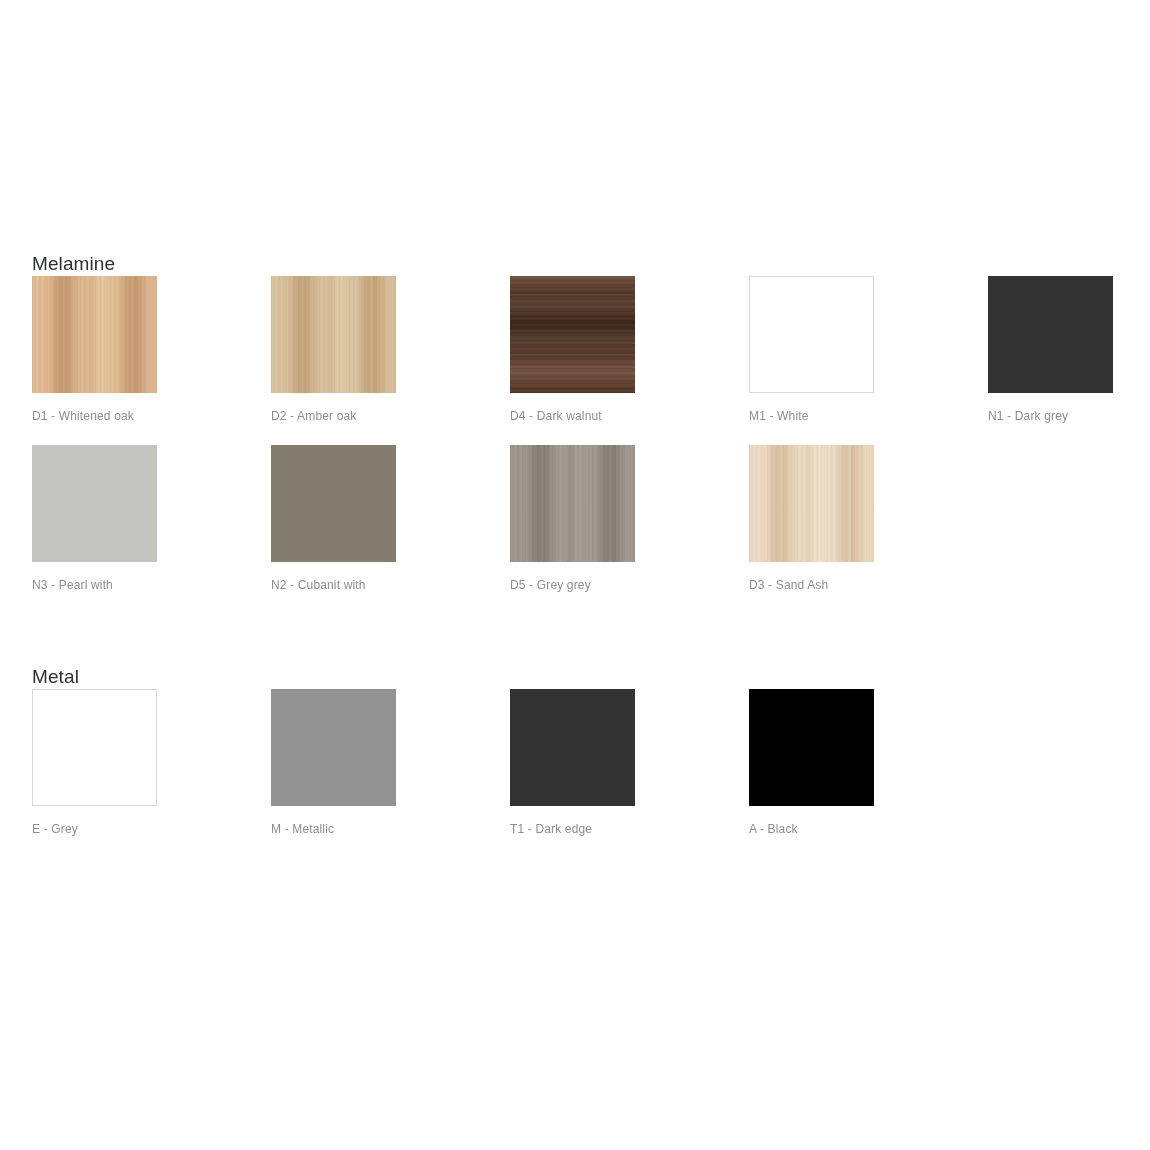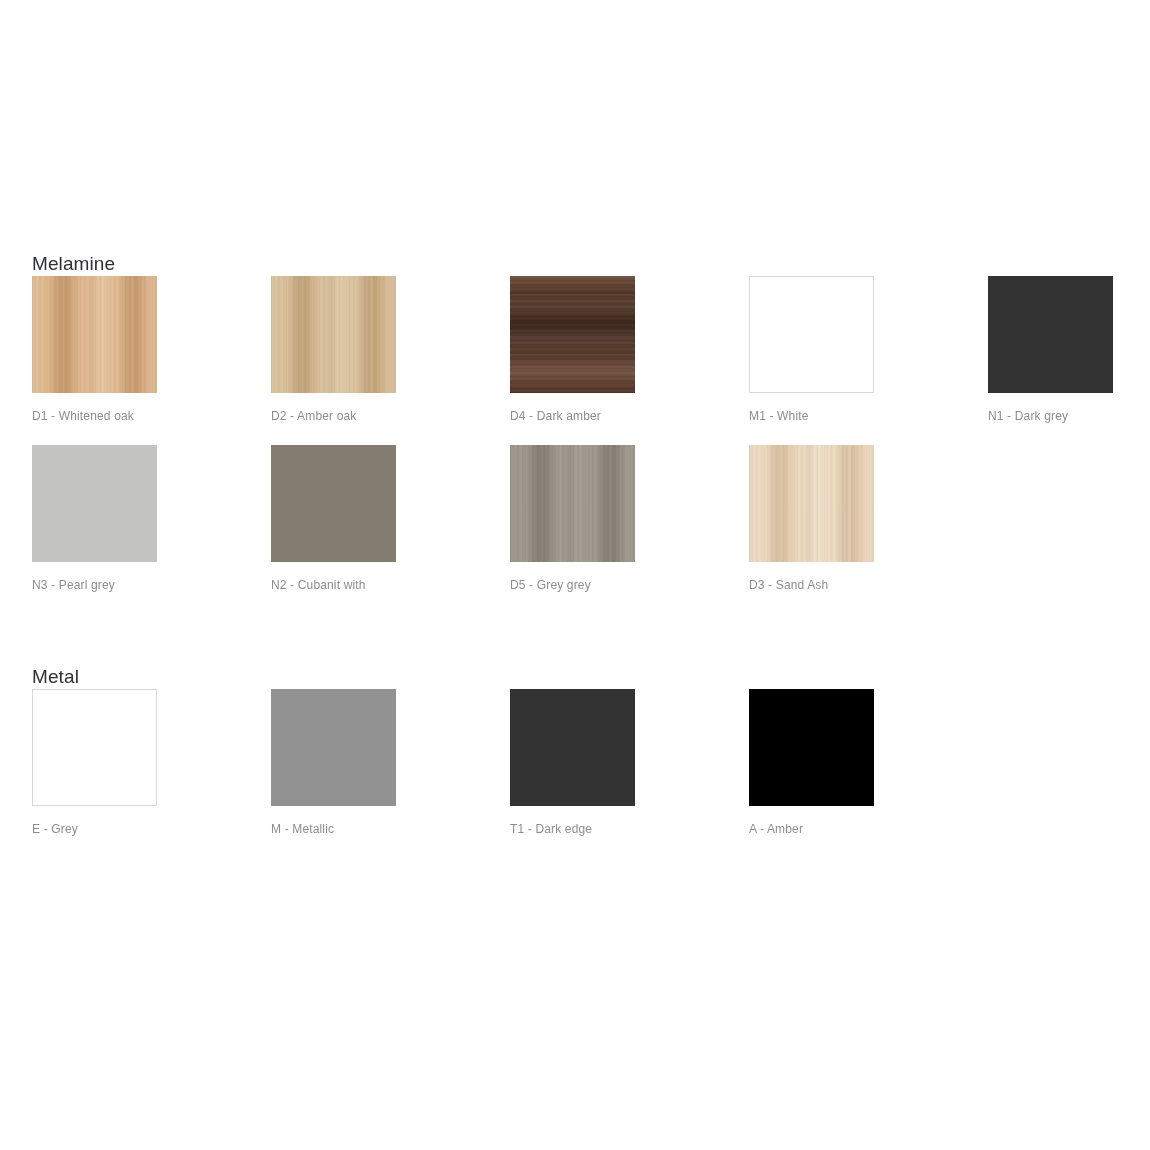--- a/index.html
+++ b/index.html
@@ -134,39 +134,39 @@
         <div class="cell">
           <div class="swatch">
             <div class="fill grain-v" style="background: linear-gradient(90deg, rgb(230, 208, 173) 0%, rgb(217, 189, 150) 12%, rgb(197, 164, 119) 28%, rgb(217, 189, 150) 44%, rgb(230, 208, 173) 57%, rgb(217, 189, 150) 70%, rgb(197, 164, 119) 84%, rgb(217, 189, 150) 100%) rgb(217, 189, 150);"></div>
           </div>
           <div class="sw-label">D2 - Amber oak</div>
         </div>
         <div class="cell">
           <div class="swatch">
             <div class="fill grain-h" style="background: linear-gradient(rgb(107, 74, 55) 0%, rgb(86, 57, 42) 18%, rgb(63, 41, 29) 42%, rgb(86, 57, 42) 63%, rgb(107, 74, 55) 80%, rgb(86, 57, 42) 100%) rgb(86, 57, 42);"></div>
           </div>
-          <div class="sw-label">D4 - Dark amber</div>
+          <div class="sw-label">D4 - Dark walnut</div>
         </div>
         <div class="cell">
           <div class="swatch bordered">
             <div class="fill" style="background: rgb(255, 255, 255);"></div>
           </div>
           <div class="sw-label">M1 - White</div>
         </div>
         <div class="cell">
           <div class="swatch">
             <div class="fill" style="background: rgb(51, 51, 51);"></div>
           </div>
           <div class="sw-label">N1 - Dark grey</div>
         </div>
         <div class="cell">
           <div class="swatch">
             <div class="fill" style="background: rgb(196, 197, 192);"></div>
           </div>
-          <div class="sw-label">N3 - Pearl grey</div>
+          <div class="sw-label">N3 - Pearl with</div>
         </div>
         <div class="cell">
           <div class="swatch">
             <div class="fill" style="background: rgb(133, 124, 112);"></div>
           </div>
           <div class="sw-label">N2 - Cubanit with</div>
         </div>
         <div class="cell">
           <div class="swatch">
             <div class="fill grain-v" style="background: linear-gradient(90deg, rgb(170, 161, 151) 0%, rgb(154, 145, 135) 12%, rgb(134, 125, 115) 28%, rgb(154, 145, 135) 44%, rgb(170, 161, 151) 57%, rgb(154, 145, 135) 70%, rgb(134, 125, 115) 84%, rgb(154, 145, 135) 100%) rgb(154, 145, 135);"></div>
@@ -200,18 +200,18 @@
         <div class="cell">
           <div class="swatch">
             <div class="fill" style="background: rgb(51, 51, 51);"></div>
           </div>
           <div class="sw-label">T1 - Dark edge</div>
         </div>
         <div class="cell">
           <div class="swatch">
             <div class="fill" style="background: rgb(0, 0, 0);"></div>
           </div>
-          <div class="sw-label">A - Amber</div>
+          <div class="sw-label">A - Black</div>
         </div>
       </div>
   </div>
 
 </div>
 
 </body></html>

